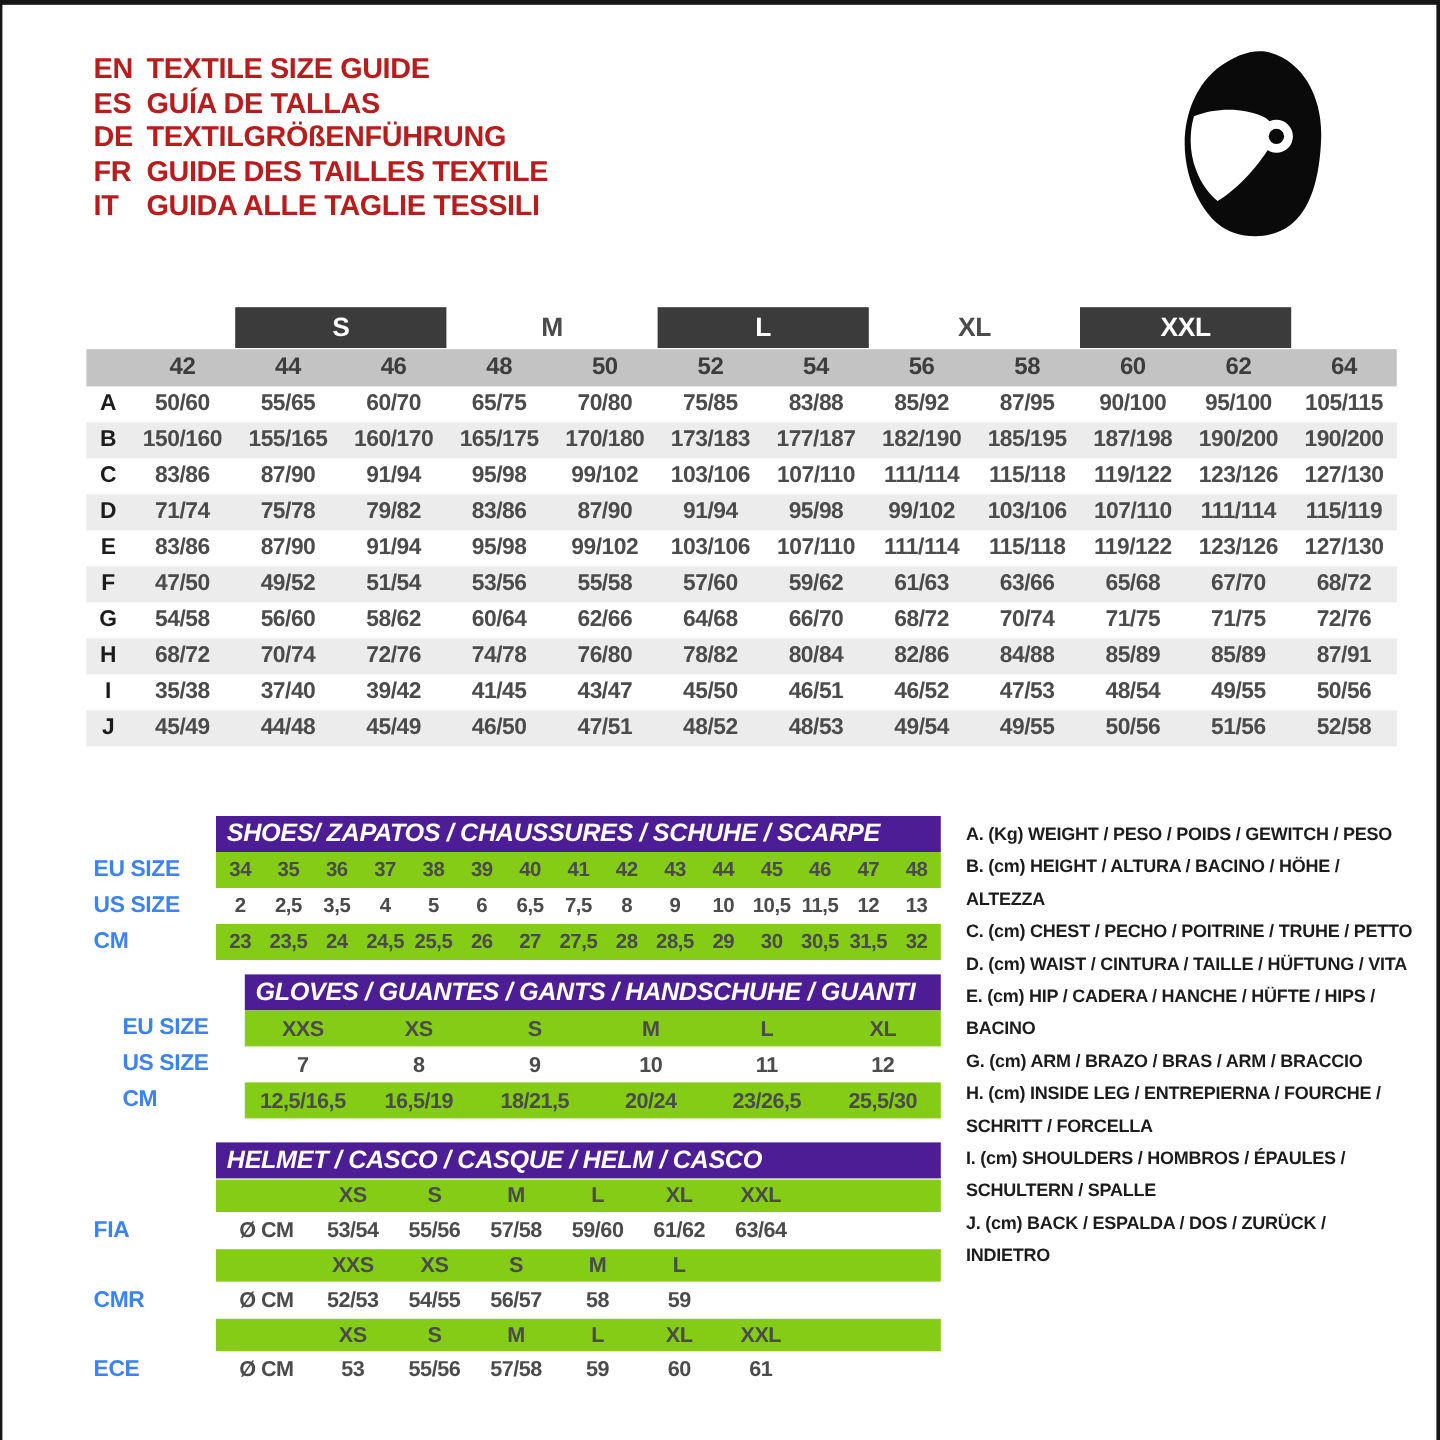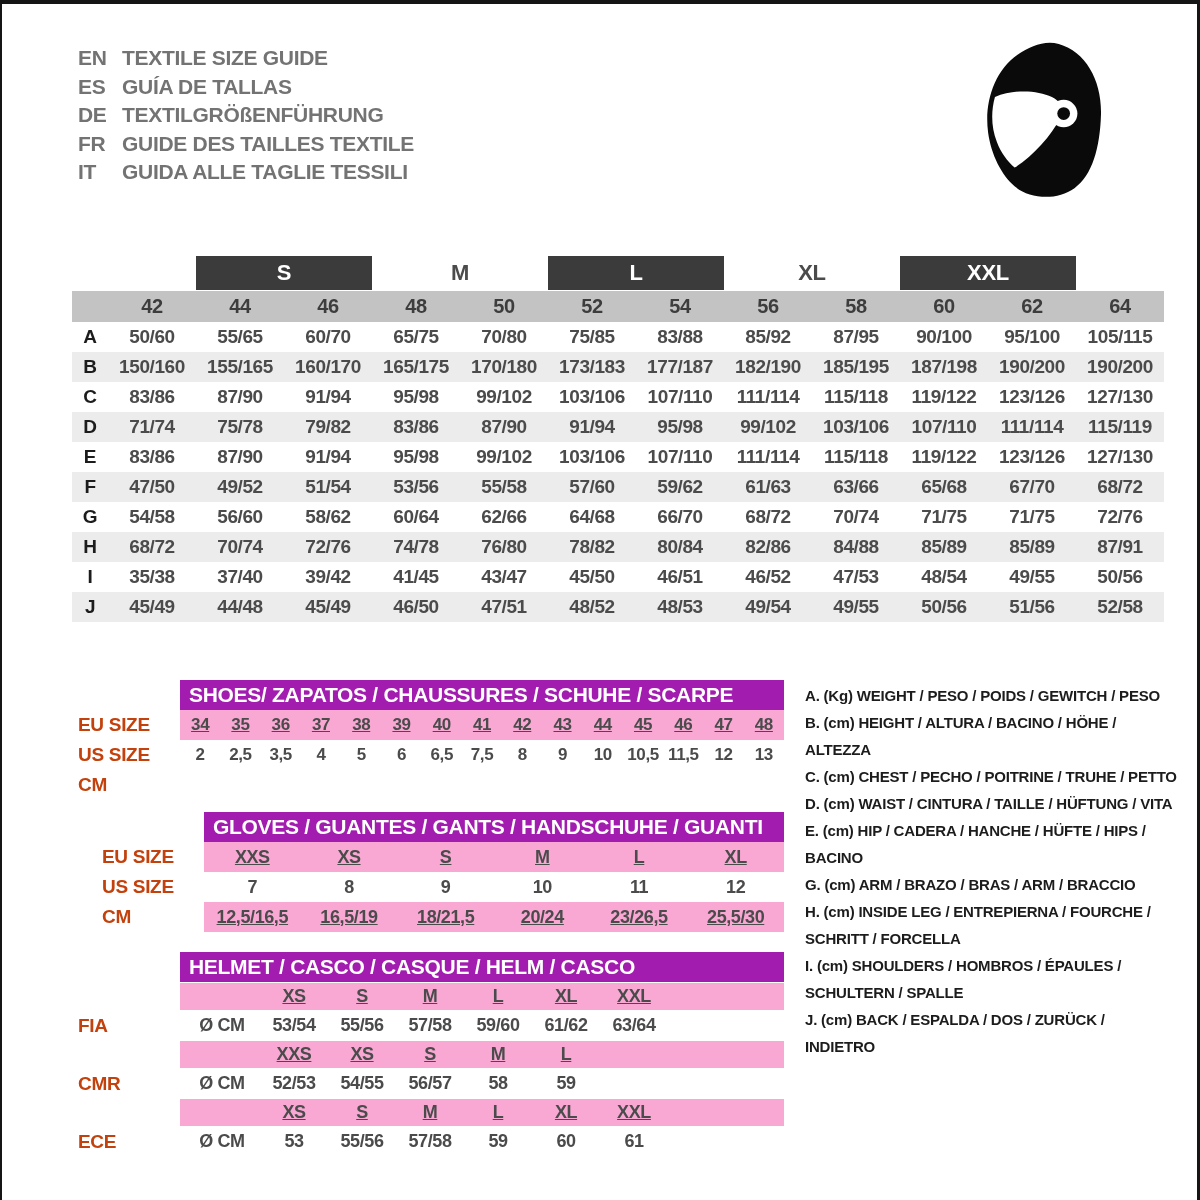--- a/index.html
+++ b/index.html
@@ -4,21 +4,21 @@
 <style>
   html,body{margin:0;padding:0;background:#fff;}
   .page{
     position:relative;width:1200px;height:1200px;background:#fff;overflow:hidden;
     font-family:"Liberation Sans",sans-serif;font-weight:700;color:#4b4b4b;
     border-top:4px solid #151515;border-left:2px solid #151515;border-right:3px solid #151515;
     box-sizing:border-box;
   }
   
   .lang-list{position:absolute;left:76px;top:40px;}
-  .lang-row{display:flex;line-height:28.5px;font-size:21px;color:#737373;letter-spacing:-0.3px;}
+  .lang-row{display:flex;line-height:28.5px;font-size:24px;color:#b91c1c;letter-spacing:-0.3px;}
   .lang-code{width:44px;}
   
   .helmet-icon{position:absolute;left:980px;top:34px;}
   
   .apparel{position:absolute;left:70px;top:252px;width:1092px;}
   .grid-row{display:grid;grid-template-columns:36px repeat(12,1fr);align-items:center;height:30px;}
   .group-row{height:34px;margin-bottom:1px;}
   .group-row > div{height:34px;display:flex;align-items:center;justify-content:center;
     font-size:22px;color:#4b4b4b;letter-spacing:-0.3px;}
   .group-row > div.boxed{background:#3b3b3b;color:#fff;}
@@ -28,26 +28,26 @@
   .group-row > div:nth-of-type(4){grid-column:9/11;}
   .group-row > div:nth-of-type(5){grid-column:11/13;}
   .sizes-row{background:#c3c3c3;height:31px;font-size:20px;color:#3d3d3d;}
   .cell{text-align:center;letter-spacing:-0.4px;}
   .data-row{font-size:19px;}
   .rows-container > div:nth-of-type(even){background:#ececec;}
   .row-label{color:#1c1c1c;}
   
   .lower{position:absolute;left:70px;top:676px;width:712px;}
   .title-row,.sub-row{display:grid;grid-template-columns:108px 1fr;}
-  .bar{height:30px;background:#a21caf;color:#fff;display:flex;align-items:center;
-    padding-left:9px;font-size:21px;letter-spacing:-0.3px;box-sizing:border-box;}
+  .bar{height:30px;background:#4c1d95;color:#fff;display:flex;align-items:center;
+    padding-left:9px;font-size:21px;letter-spacing:-0.3px;box-sizing:border-box;font-style:italic;}
   .sub-row{height:30px;align-items:center;}
-  .gutter{display:flex;align-items:center;font-size:19px;color:#c2410c;letter-spacing:-0.3px;padding-left:6px;}
+  .gutter{display:flex;align-items:center;font-size:19px;color:#3b82f6;letter-spacing:-0.3px;padding-left:6px;}
   .band{display:grid;align-items:center;height:100%;font-size:18px;color:#4b4b4b;}
-  .band.gray{background:#f9a8d4;text-decoration:underline;}
+  .band.gray{background:#84cc16;}
   .shoes-band{grid-template-columns:repeat(15,1fr);font-size:17px;}
   .gloves-band{grid-template-columns:repeat(6,1fr);}
   .helmet-band{grid-template-columns:80px repeat(6,68px) 1fr;}
   .helmet .sub-row{height:29px;}
   .helmet .band.gray{height:27px;}
   .gloves{margin-top:12px;margin-left:24px;}
   .helmet{margin-top:20px;}
   .unit-cell{text-align:center;padding-left:4px;letter-spacing:-0.4px;}
   
   .legend{position:absolute;left:803px;top:678px;width:372px;}
@@ -343,20 +343,38 @@
             <div class="cell">9</div>
             <div class="cell">10</div>
             <div class="cell">10,5</div>
             <div class="cell">11,5</div>
             <div class="cell">12</div>
             <div class="cell">13</div>
           </div>
       </div>
       <div class="sub-row">
         <div class="gutter">CM</div>
+        <div class="band shoes-band gray">
+
+        <div class="cell">23</div>
+            <div class="cell">23,5</div>
+            <div class="cell">24</div>
+            <div class="cell">24,5</div>
+            <div class="cell">25,5</div>
+            <div class="cell">26</div>
+            <div class="cell">27</div>
+            <div class="cell">27,5</div>
+            <div class="cell">28</div>
+            <div class="cell">28,5</div>
+            <div class="cell">29</div>
+            <div class="cell">30</div>
+            <div class="cell">30,5</div>
+            <div class="cell">31,5</div>
+            <div class="cell">32</div>
+          </div>
       </div>
     </div>
 
     <div class="sub-table gloves">
       <div class="title-row">
         <div class="gutter"></div>
         <div class="bar">GLOVES / GUANTES / GANTS / HANDSCHUHE / GUANTI</div>
       </div>
       <div class="sub-row">
         <div class="gutter">EU SIZE</div>

